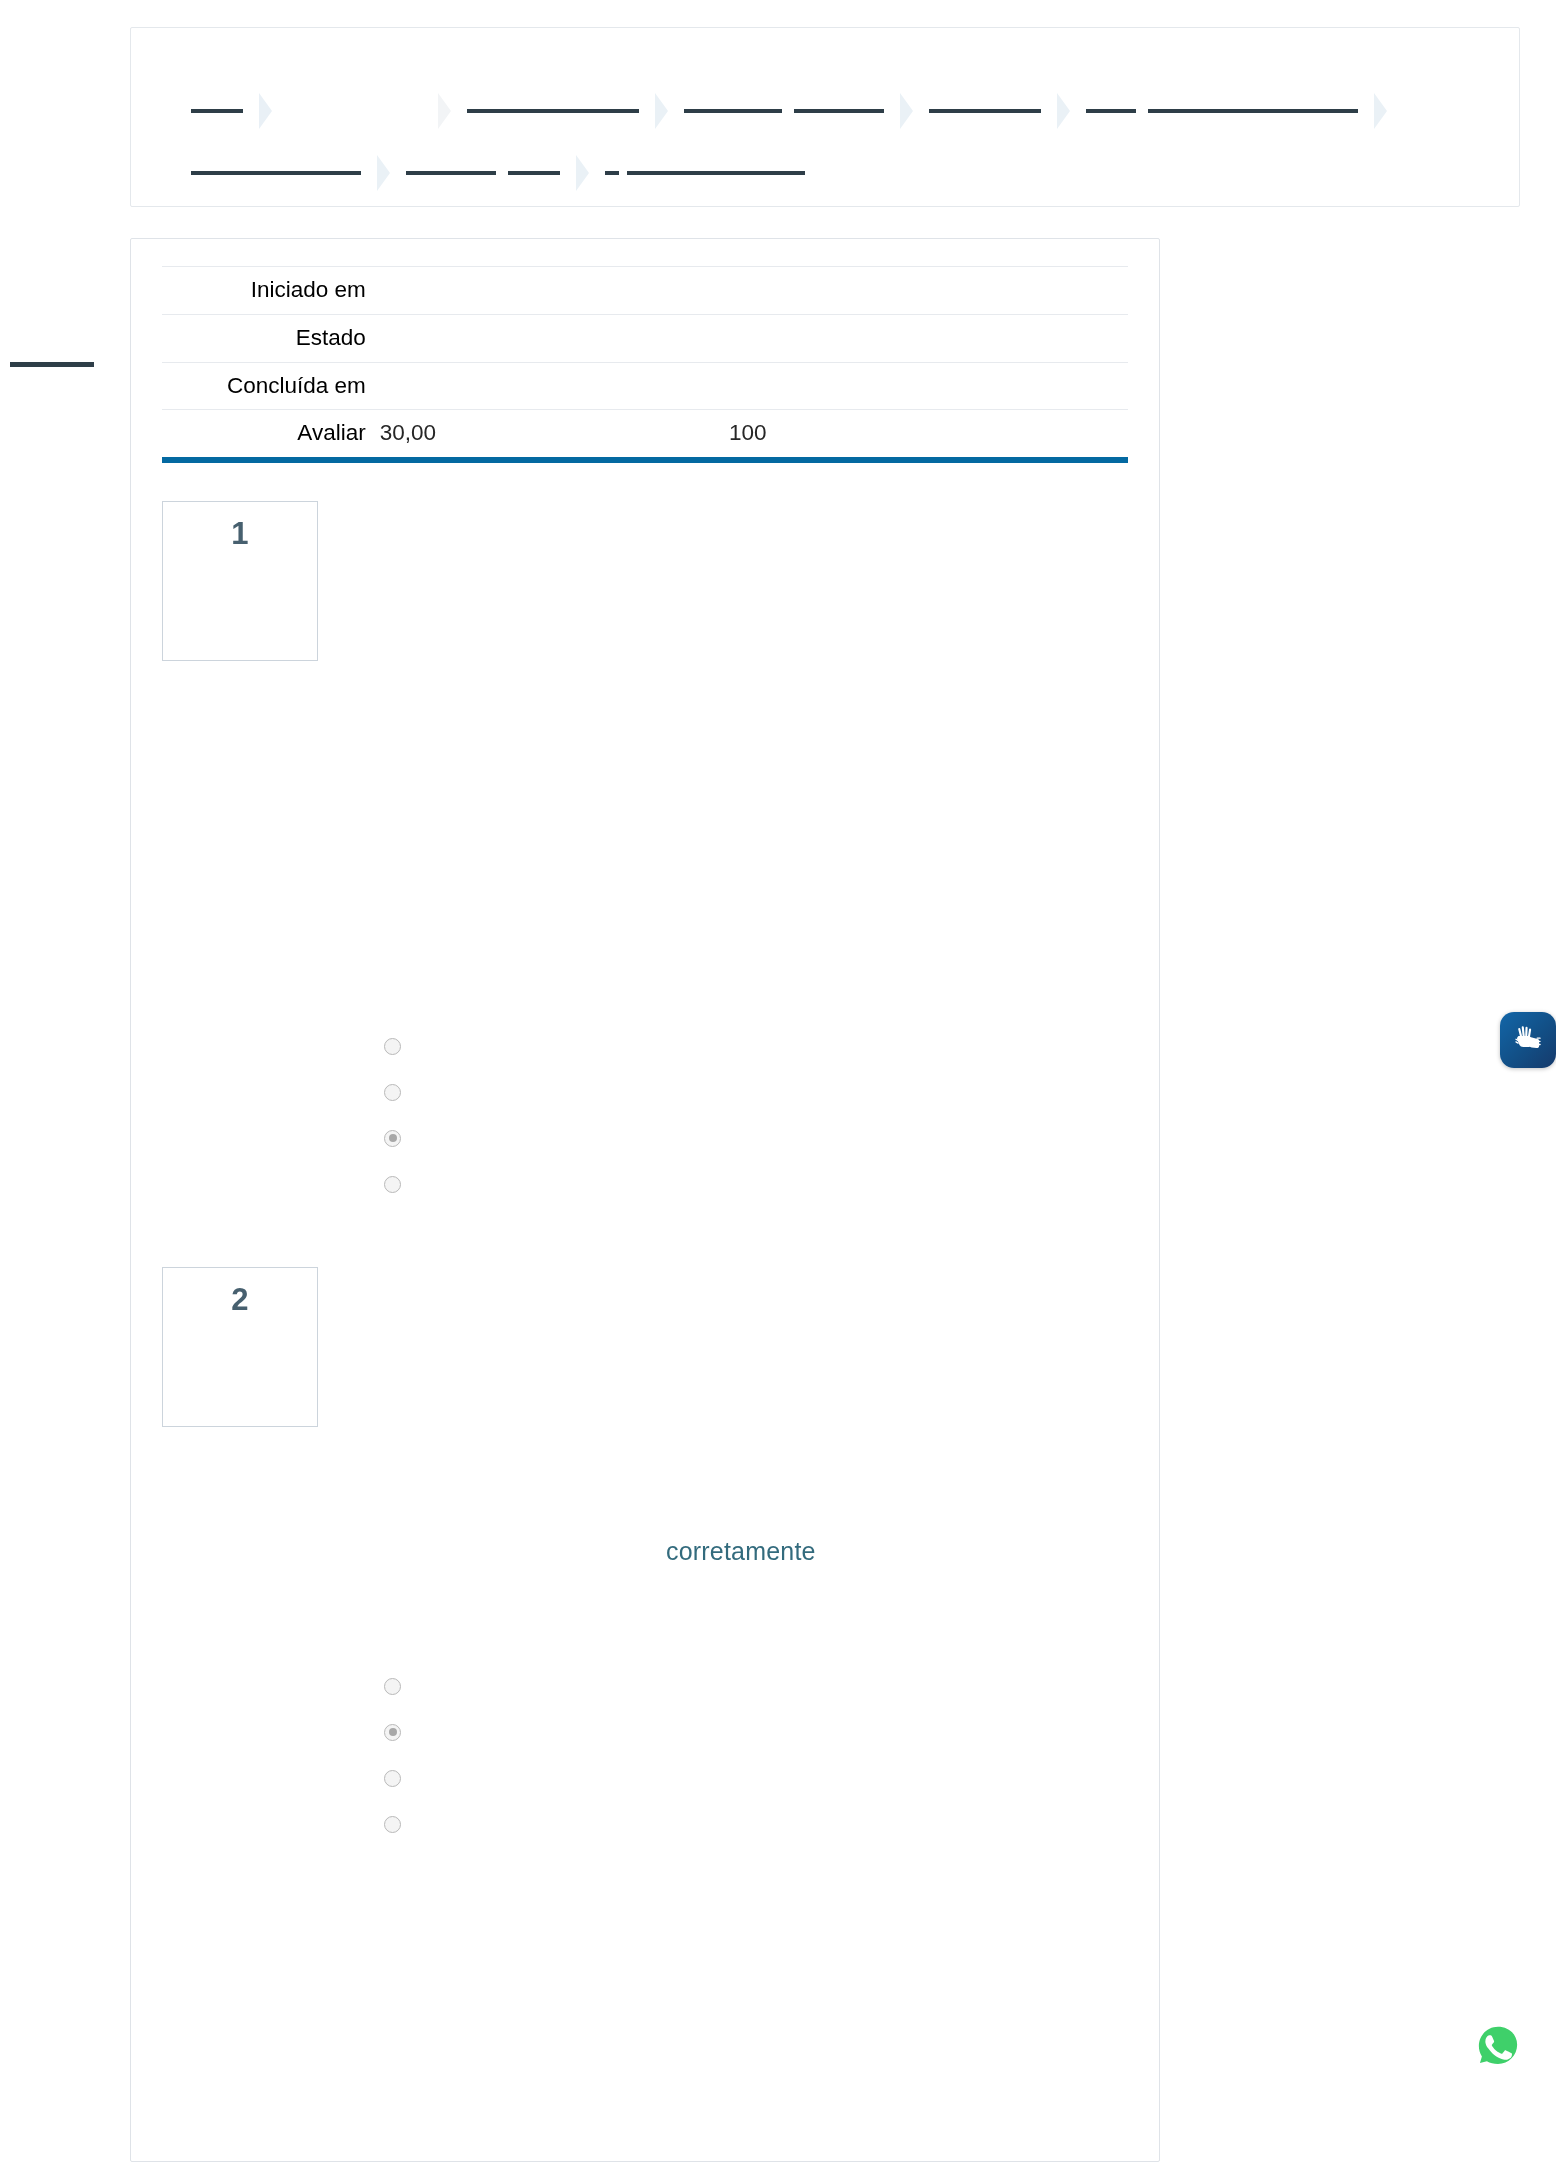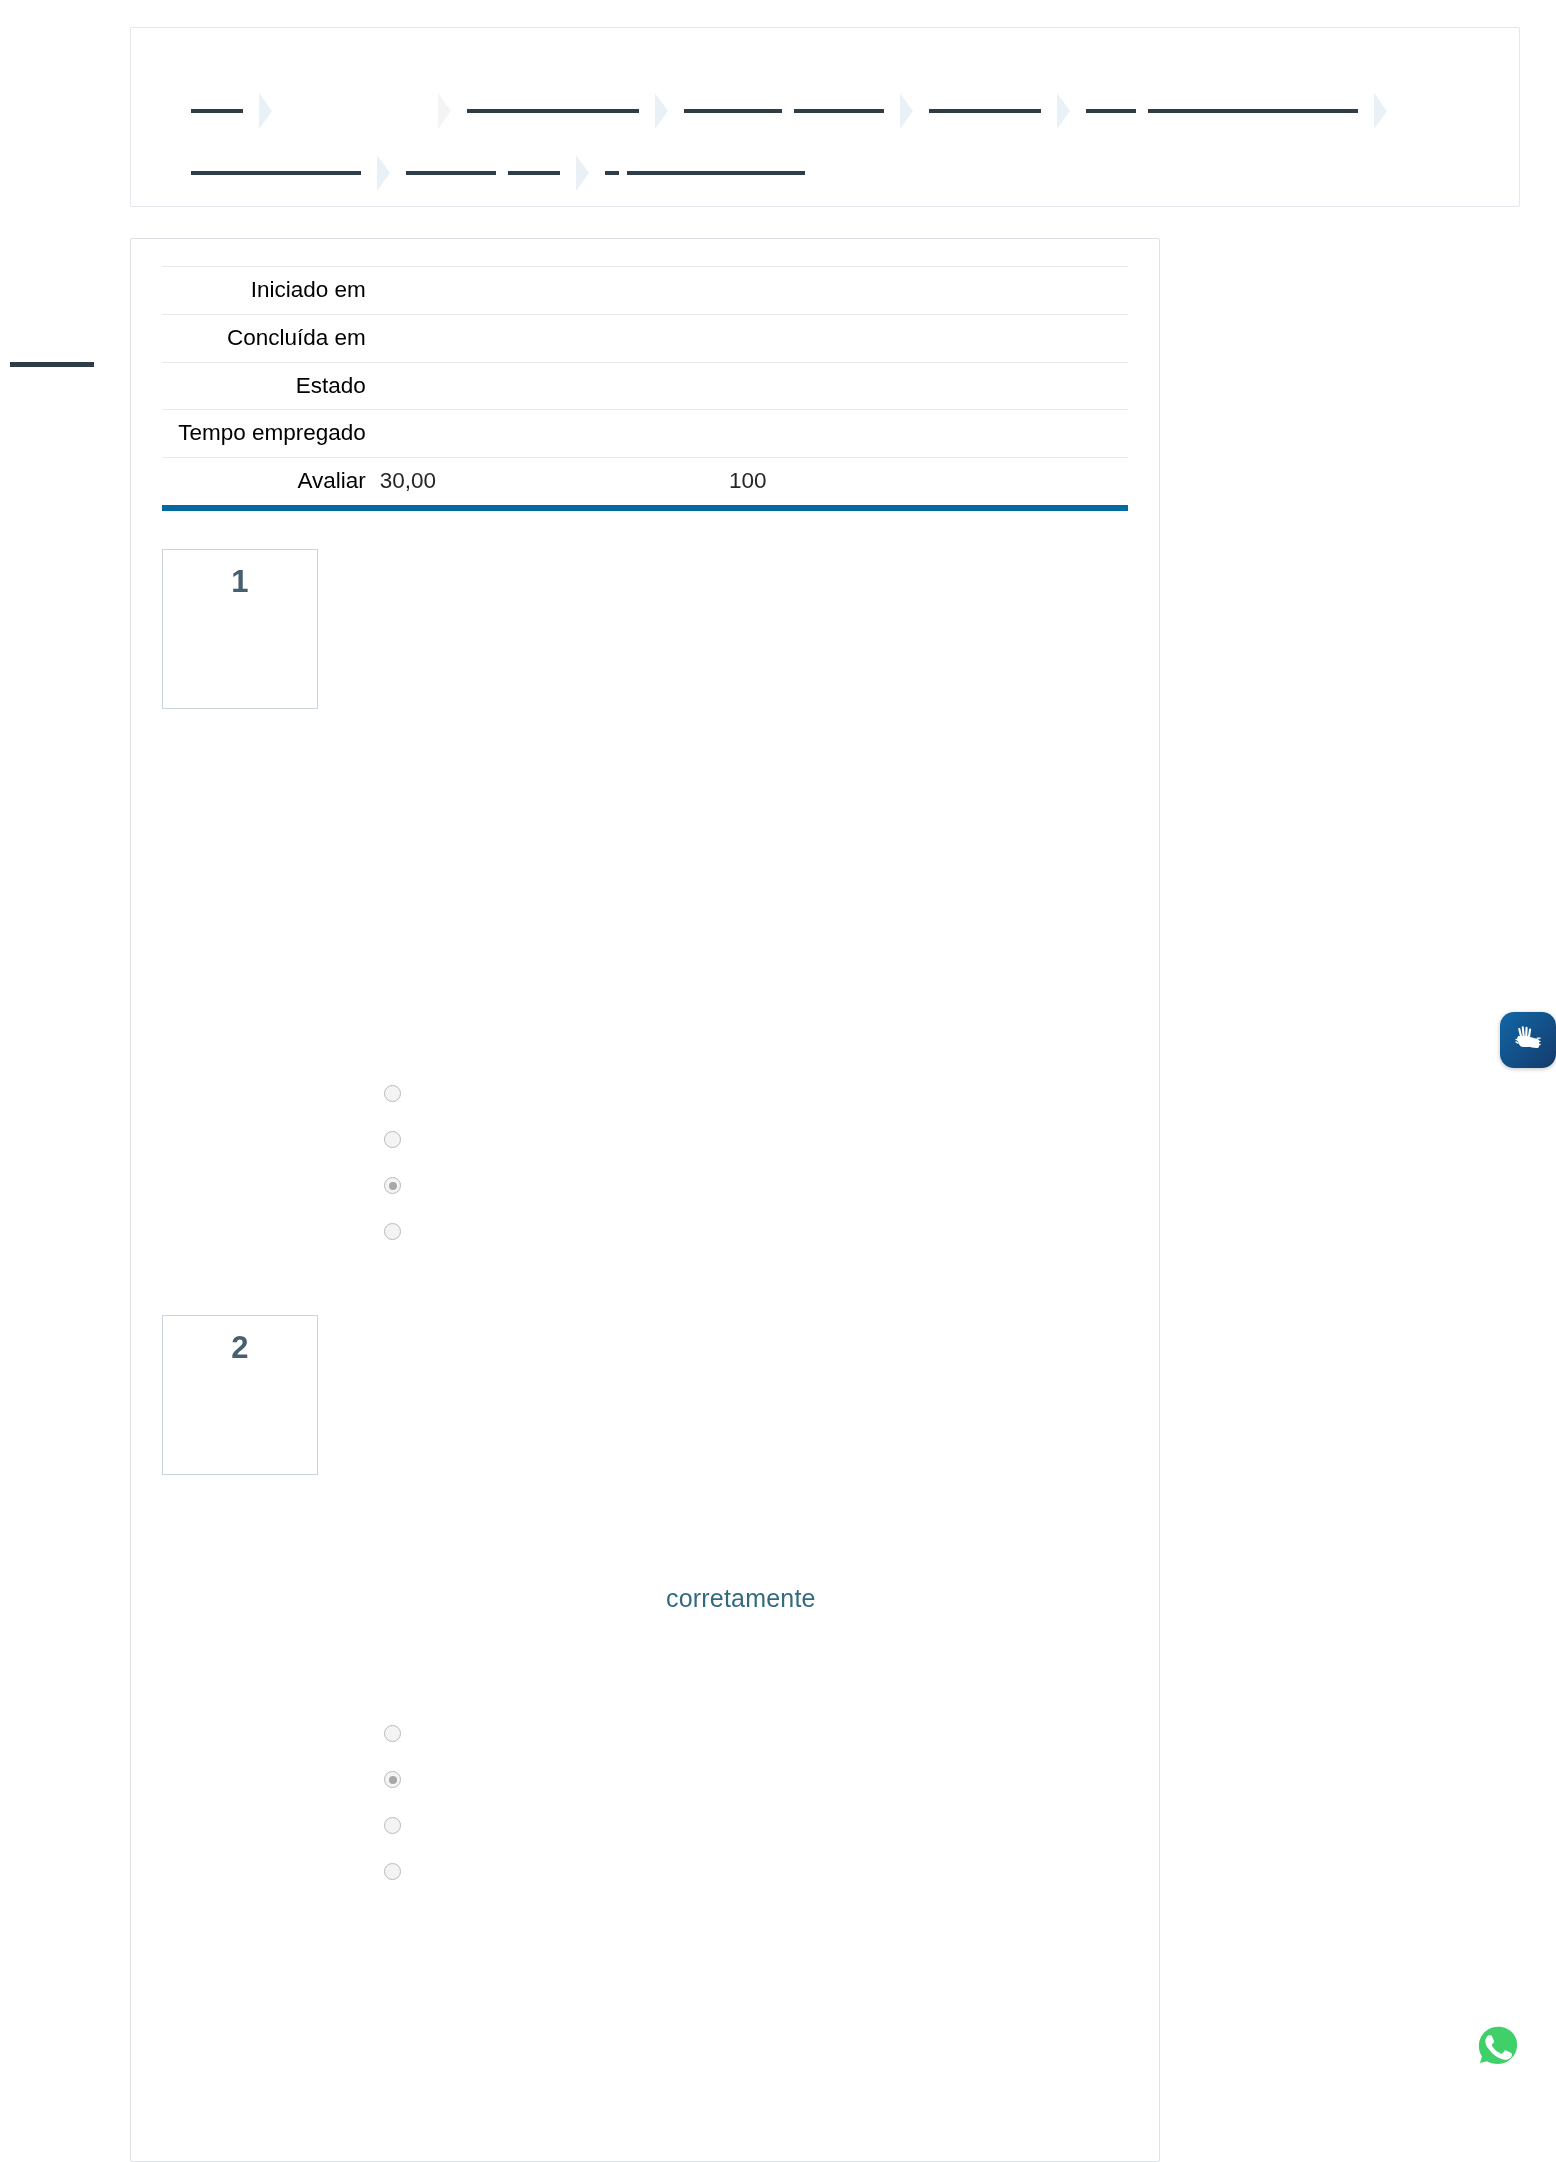--- a/index.html
+++ b/index.html
@@ -305,31 +305,26 @@
 <div class="content-card">
 
   <table class="summary-table">
     <tbody>
       <tr>
         <td class="st-label">Iniciado em</td>
         <td class="st-val-a"></td>
         <td class="st-val-b"></td>
       </tr>
       <tr>
-        <td class="st-label">Concluída em</td>
-        <td class="st-val-a"></td>
-        <td class="st-val-b"></td>
-      </tr>
-      <tr>
         <td class="st-label">Estado</td>
         <td class="st-val-a"></td>
         <td class="st-val-b"></td>
       </tr>
       <tr>
-        <td class="st-label">Tempo empregado</td>
+        <td class="st-label">Concluída em</td>
         <td class="st-val-a"></td>
         <td class="st-val-b"></td>
       </tr>
       <tr>
         <td class="st-label">Avaliar</td>
         <td class="st-val-a">30,00</td>
         <td class="st-val-b">100</td>
       </tr>
     </tbody>
   </table>

